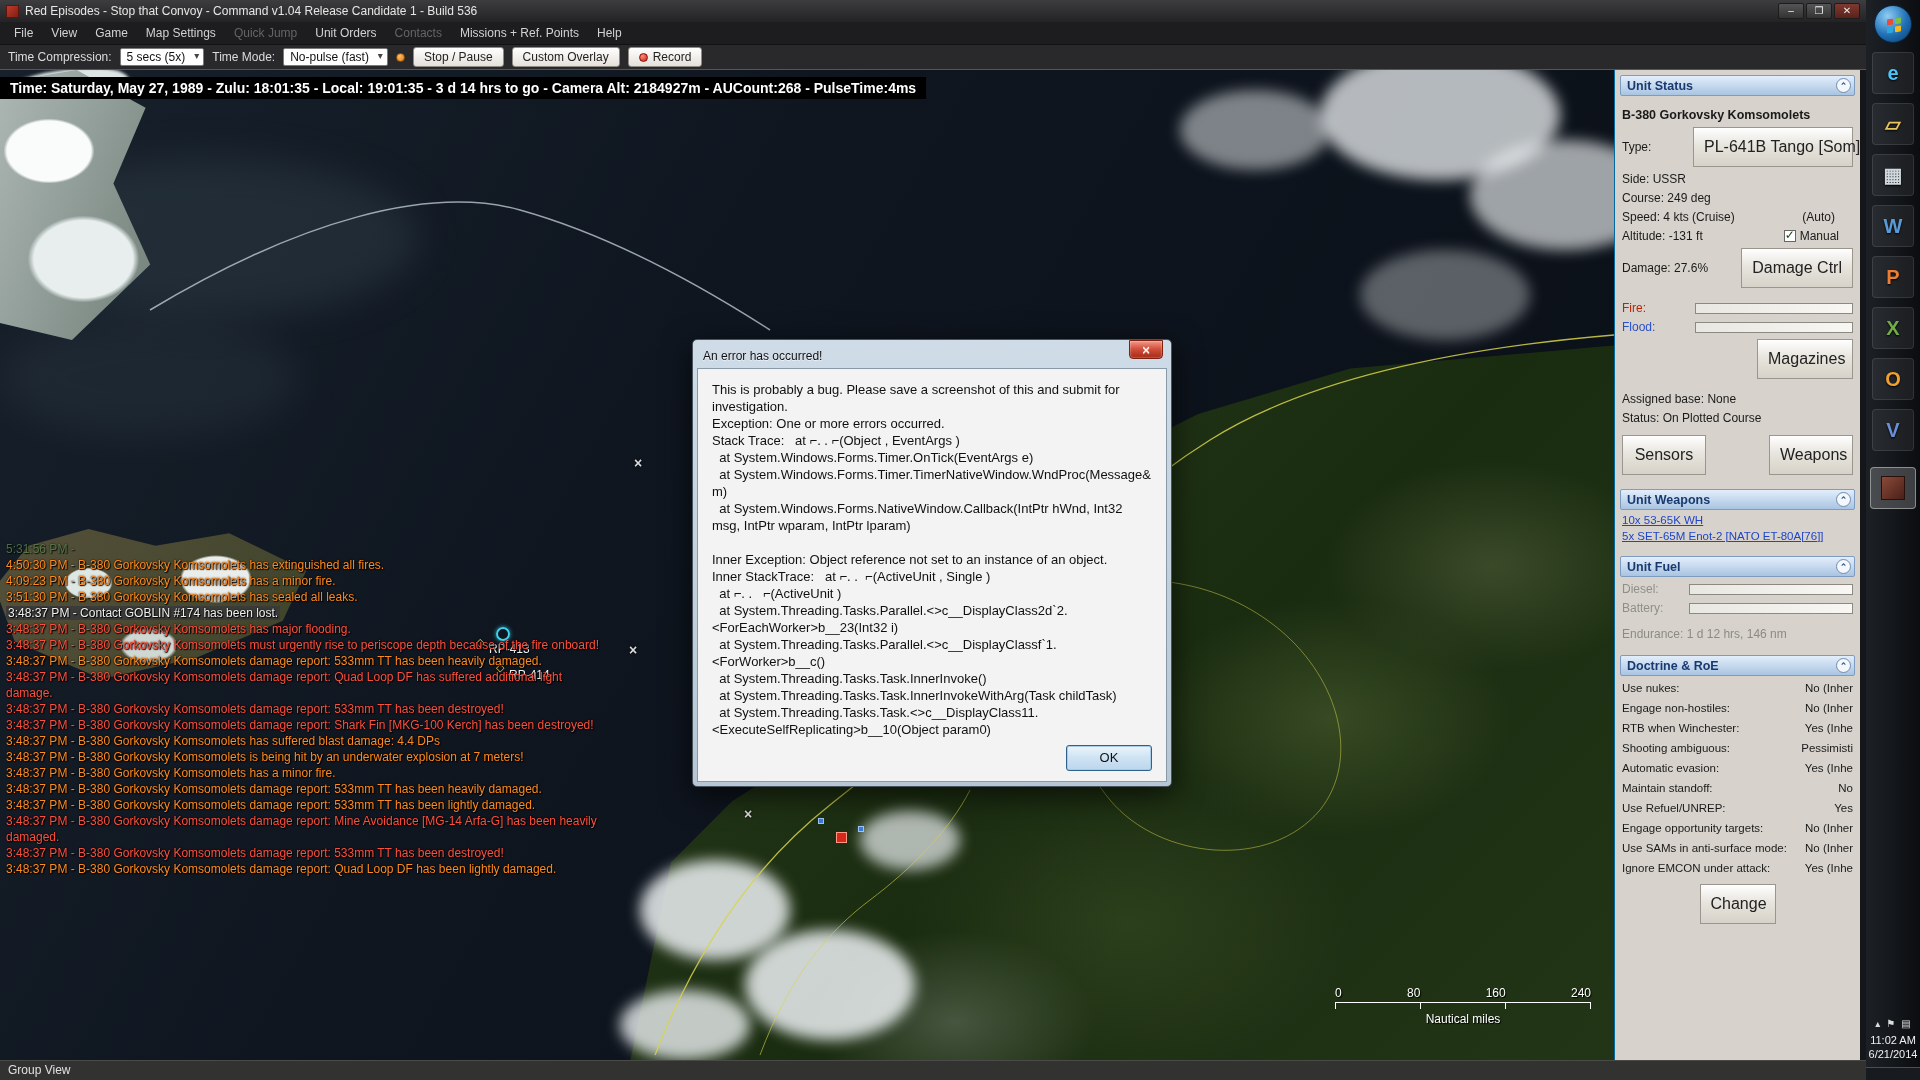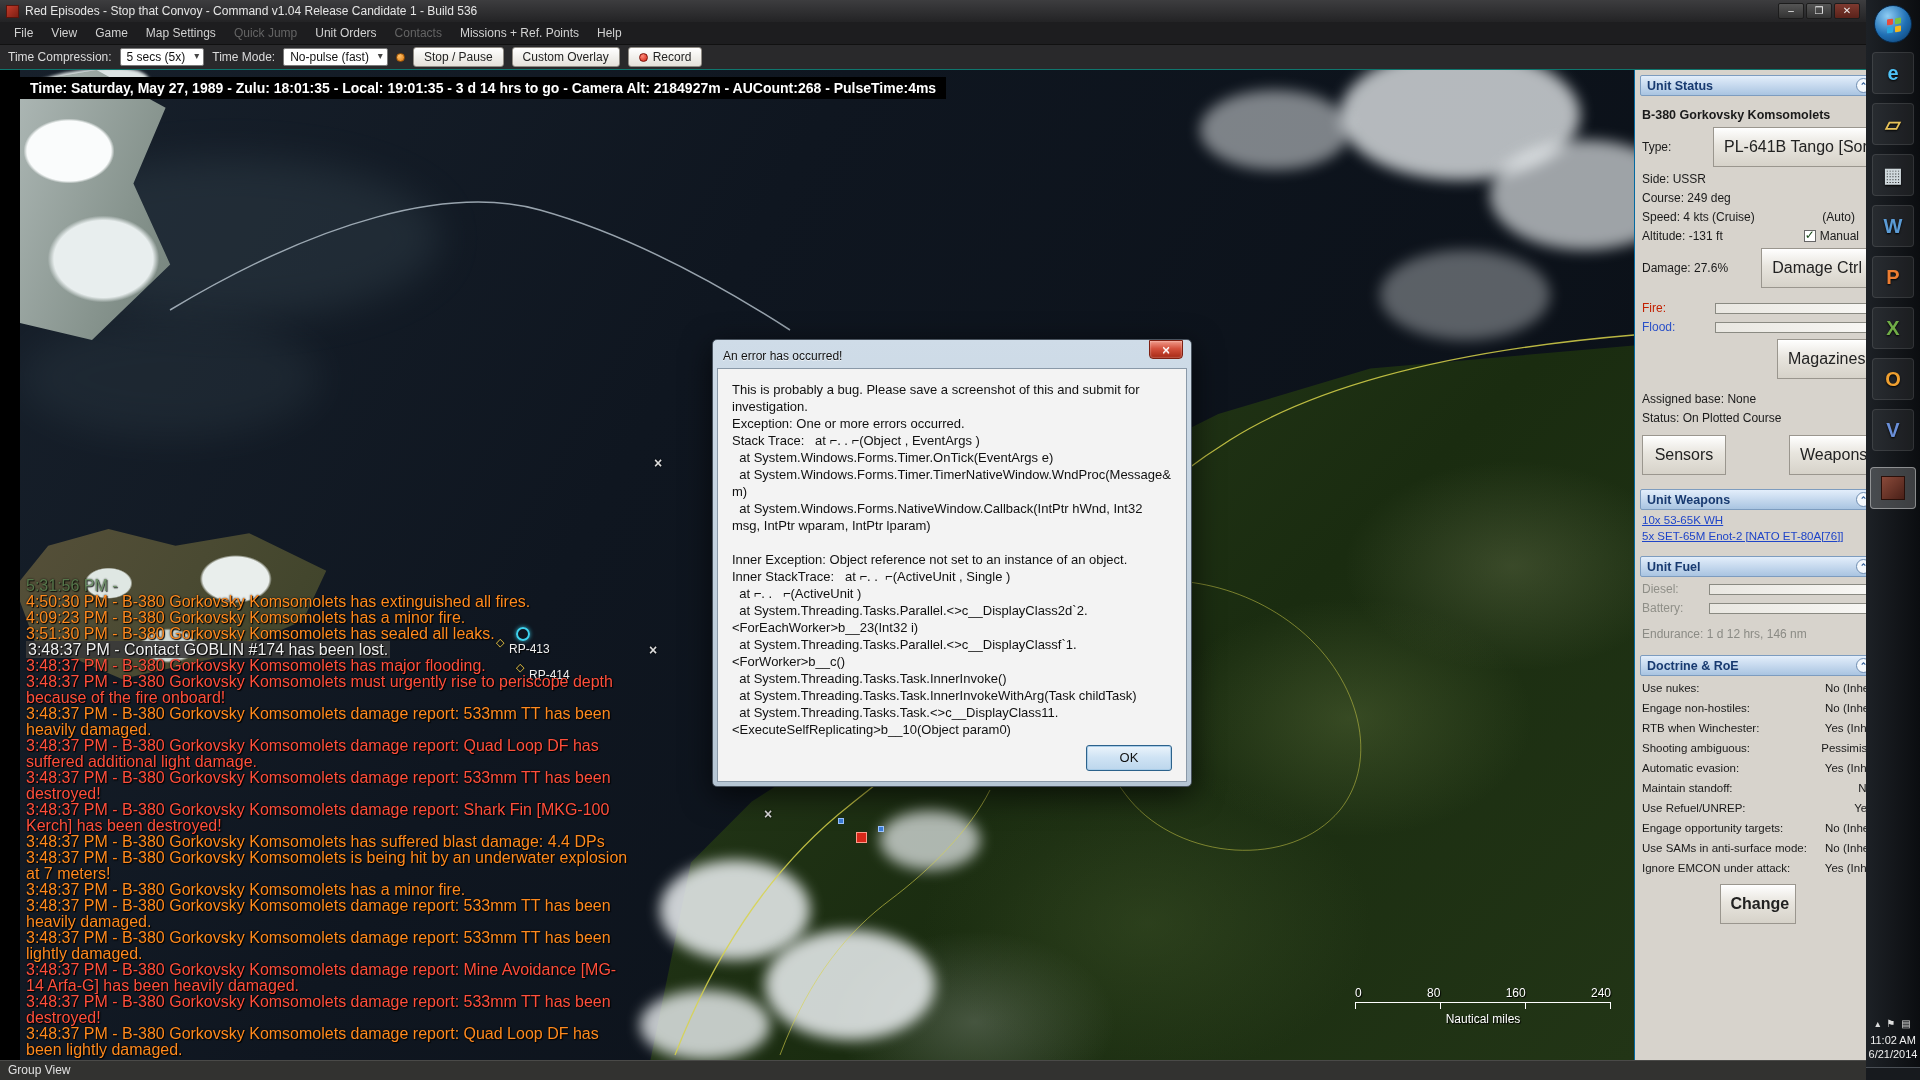--- a/index.html
+++ b/index.html
@@ -30,21 +30,21 @@
   .tb-select{background:#fff;border:1px solid #7a7a7a;border-radius:2px;font-size:12px;color:#111;
     padding:1px 18px 1px 6px;position:relative;white-space:nowrap;}
   .tb-select::after{content:"▾";position:absolute;right:4px;top:1px;color:#444;font-size:10px;}
   .chip{background:linear-gradient(#ffffff,#e4e1da);border:1px solid #8f8b84;border-radius:3px;
     font-size:12px;color:#222;padding:2px 10px;white-space:nowrap;display:flex;align-items:center;gap:5px;}
   .dot{width:9px;height:9px;border-radius:50%;display:inline-block;}
   .dot-orange{background:radial-gradient(circle at 35% 30%,#ffc26a,#e07a10);border:1px solid #9c5406;}
   .dot-red{background:radial-gradient(circle at 35% 30%,#ff8a7a,#cc1f10);border:1px solid #7e1108;}
 
   
-  .main{position:absolute;left:0;top:70px;width:1866px;height:990px;margin-left:20px;}
+  .main{position:absolute;left:0;top:70px;width:1866px;height:990px;}
   .map{position:absolute;left:0;top:0;width:1614px;height:990px;overflow:hidden;
     background:linear-gradient(120deg,#17202b 0%,#0f1620 38%,#0a0f16 100%);}
 
   .land,.blob{position:absolute;}
   .greenland{left:-20px;top:0;width:230px;height:270px;z-index:1;
     clip-path:polygon(0 6%,42% 0,72% 14%,58% 42%,74% 72%,40% 100%,0 92%);
     background:radial-gradient(70px 50px at 30% 30%,#fafcfc 0 60%,transparent 65%),
       radial-gradient(90px 70px at 45% 70%,#e8eeee 0 55%,transparent 62%),
       linear-gradient(110deg,#b2bcba,#87948e 55%,#66756d);}
   .iceland{left:-12px;top:430px;width:335px;height:208px;z-index:1;
@@ -64,21 +64,21 @@
   .island{background:#dde4e4;border-radius:45%;filter:blur(1.5px);z-index:1;}
   .streak{background:#2e3c46;border-radius:50%;filter:blur(18px);z-index:1;}
 
   .map-lines{position:absolute;left:0;top:0;z-index:2;}
 
   
   .time-strip{position:absolute;left:0;top:7px;z-index:6;background:#000;color:#fff;
     font-weight:bold;font-size:14px;padding:3px 10px;white-space:nowrap;}
 
   
-  .log{position:absolute;left:6px;top:508px;width:606px;z-index:5;font-size:16px;line-height:16px;}
+  .log{position:absolute;left:6px;top:471px;width:606px;z-index:5;font-size:12px;line-height:16px;}
   .log-entry span{text-shadow:1px 1px 1px #000,0 0 2px #000;}
   .c-orange{color:#ff8a1e;}
   .c-red{color:#ff4f3c;}
   .c-white{color:#f0f0f0;background:rgba(58,58,58,.9);padding:0 2px;}
   .c-dim{color:#57804f;opacity:.8;}
 
   
   .xmark{position:absolute;z-index:4;color:#dcdcdc;font-size:14px;font-weight:bold;text-shadow:0 0 2px #000;}
   .diamond{position:absolute;z-index:4;color:#ffd84a;font-size:11px;text-shadow:0 0 2px #000;}
   .rp-label{position:absolute;z-index:4;color:#f0f0f0;font-size:12px;text-shadow:1px 1px 1px #000;}
@@ -141,21 +141,21 @@
     margin-left:auto;position:relative;overflow:hidden;}
   .fuel-track{width:164px;}
   .fill-green{height:100%;background:linear-gradient(#5ef06a,#14b122 55%,#0c8a18);
     box-shadow:inset 0 0 2px rgba(255,255,255,.5);}
   .fill-red{height:100%;background:linear-gradient(#ff8a6a,#d22a10);}
   .fill-blue{height:100%;background:linear-gradient(#7ab0ff,#2a50c8);}
   .wlink{display:block;color:#1f45c8;text-decoration:underline;font-size:11.5px;margin:4px 2px 0;white-space:nowrap;}
   .endurance{color:#8b8b85;margin:12px 2px 0;}
   .doc-row{display:flex;height:20px;align-items:center;margin:0 2px;white-space:nowrap;overflow:hidden;font-size:11.5px;gap:14px;}
   .doc-value{margin-left:auto;}
-  .change-row{display:flex;justify-content:center;margin-top:6px;font-weight:bold;}
+  .change-row{display:flex;justify-content:center;margin-top:6px;}
   .gap8{height:8px;} .gap12{height:12px;}
 
   
   .bottombar{position:absolute;left:0;top:1060px;width:1866px;height:20px;background:#323230;
     border-top:1px solid #4a4a48;color:#e0e0e0;font-size:12px;line-height:19px;padding-left:8px;}
 
   
   .taskbar{position:absolute;left:1866px;top:0;width:54px;height:1080px;
     background:linear-gradient(90deg,#1d2126,#0b0d10);display:flex;flex-direction:column;align-items:center;}
   .start-orb{width:38px;height:38px;border-radius:50%;margin-top:5px;flex:0 0 auto;position:relative;

